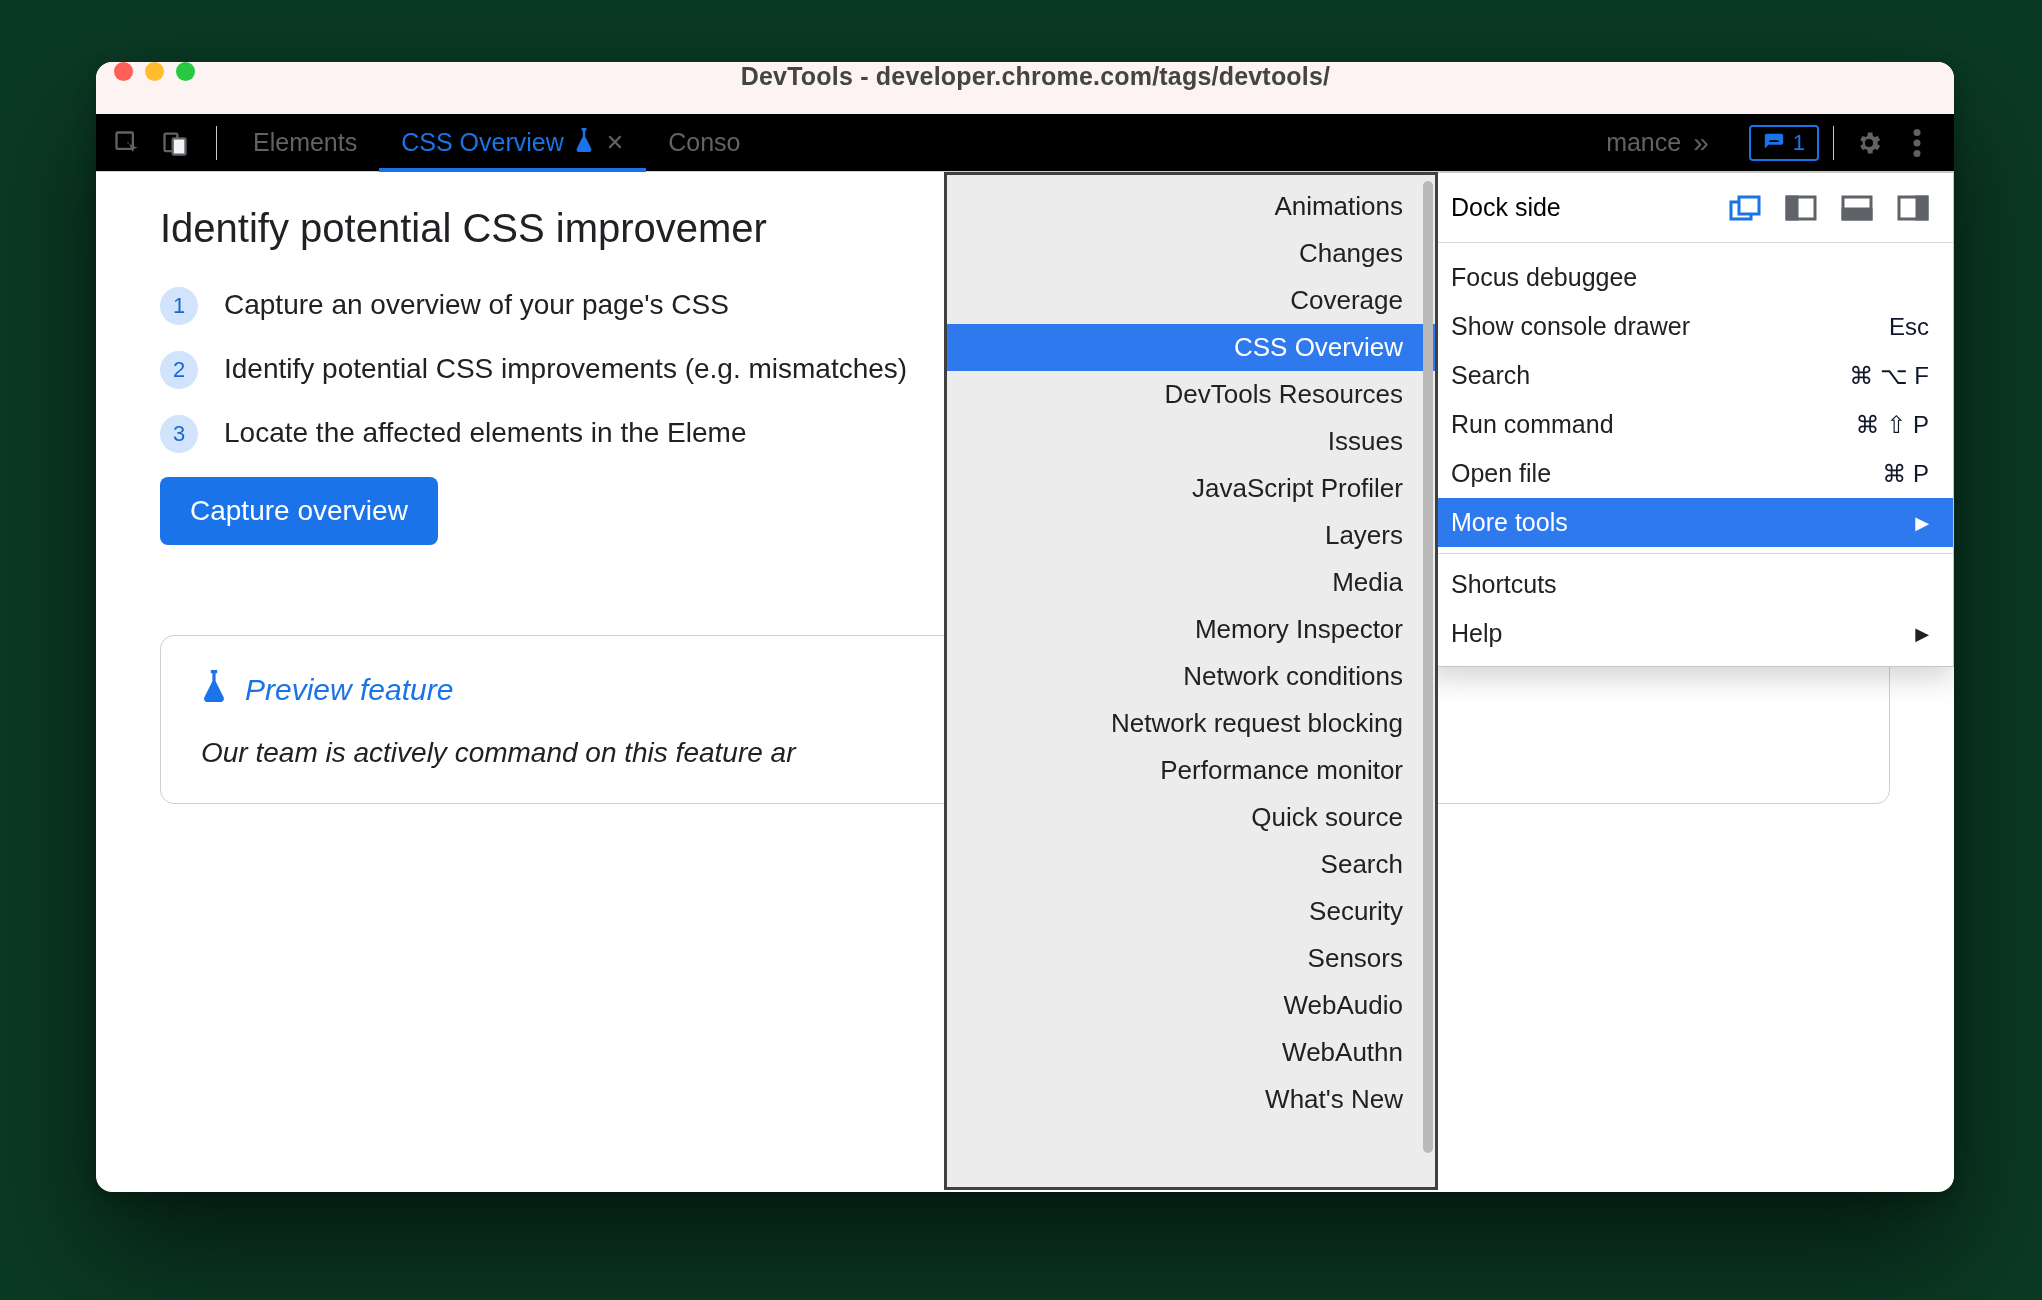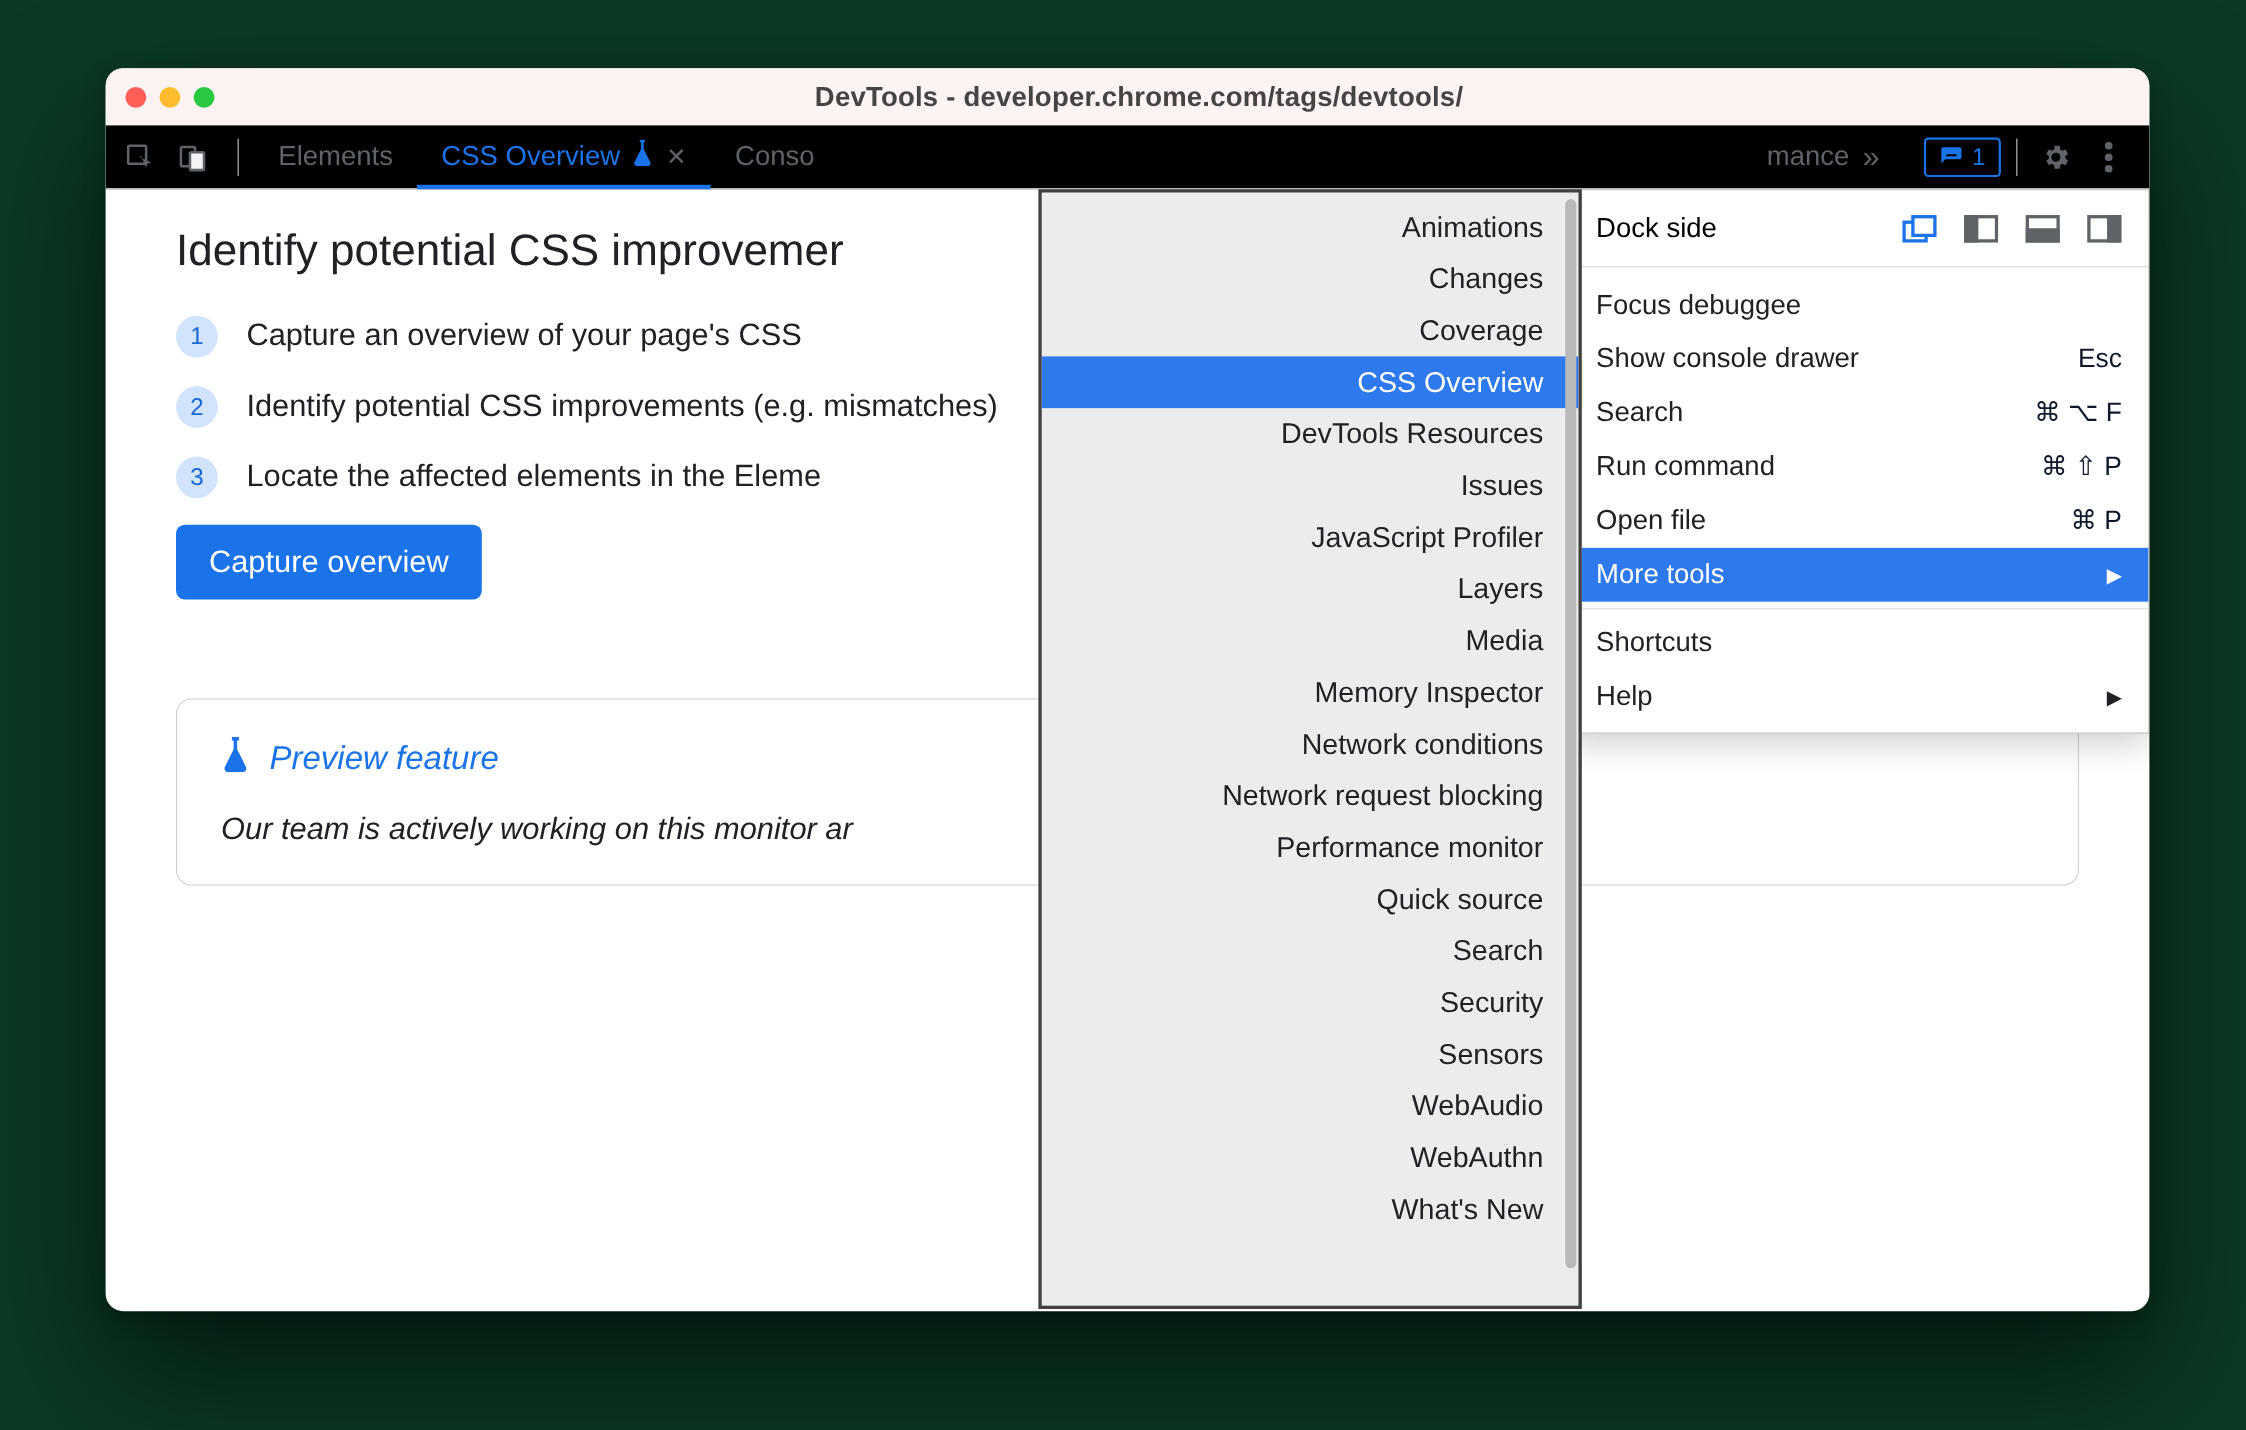--- a/index.html
+++ b/index.html
@@ -17,21 +17,21 @@
     width: 1858px; height: 1130px;
     background: #fff;
     border-radius: 16px;
     box-shadow: 0 60px 120px rgba(0,0,0,0.55), 0 6px 20px rgba(0,0,0,0.25);
     overflow: hidden;
   }
   .titlebar {
     height: 52px;
     background: #fdf3f3;
     display: flex;
-    align-items: center;
+    align-items: flex-start;
     padding: 0 18px;
     border-top-left-radius: 16px;
     border-top-right-radius: 16px;
   }
   .traffic { display:flex; gap:12px; }
   .dot { width:19px; height:19px; border-radius:50%; }
   .dot.red{background:#ff5f57;} .dot.yel{background:#febc2e;} .dot.grn{background:#28c840;}
   .titletext { flex:1; text-align:center; font-size:25px; font-weight:600; color:#444; letter-spacing:0.2px;}
   .toolbar {
     height: 58px;
@@ -226,21 +226,21 @@
     <div class="preview-card">
       <div class="preview-head">
         <span>
           <svg width="26" height="32" viewBox="0 0 16 20" fill="#1a73e8">
               <path d="M6 0h4v2h-1v5l5 10c.6 1.3-.3 3-1.8 3H3.8C2.3 20 1.4 18.3 2 17l5-10V2H6V0z"></path>
             </svg>
         </span>
         <span>Preview feature</span>
       </div>
       <div class="preview-text">
-        <span>Our team is actively working on this monitor ar</span>
+        <span>Our team is actively command on this feature ar</span>
         <span style="display:inline-block;width:490px"></span>
         <span class="link-tail">k</span><span>!</span>
       </div>
     </div>
   </div>
 
   <div class="submenu">
     <div class="submenu-pad"></div>
     <div id="submenu-items">
         <div class="sitem">Animations</div>

